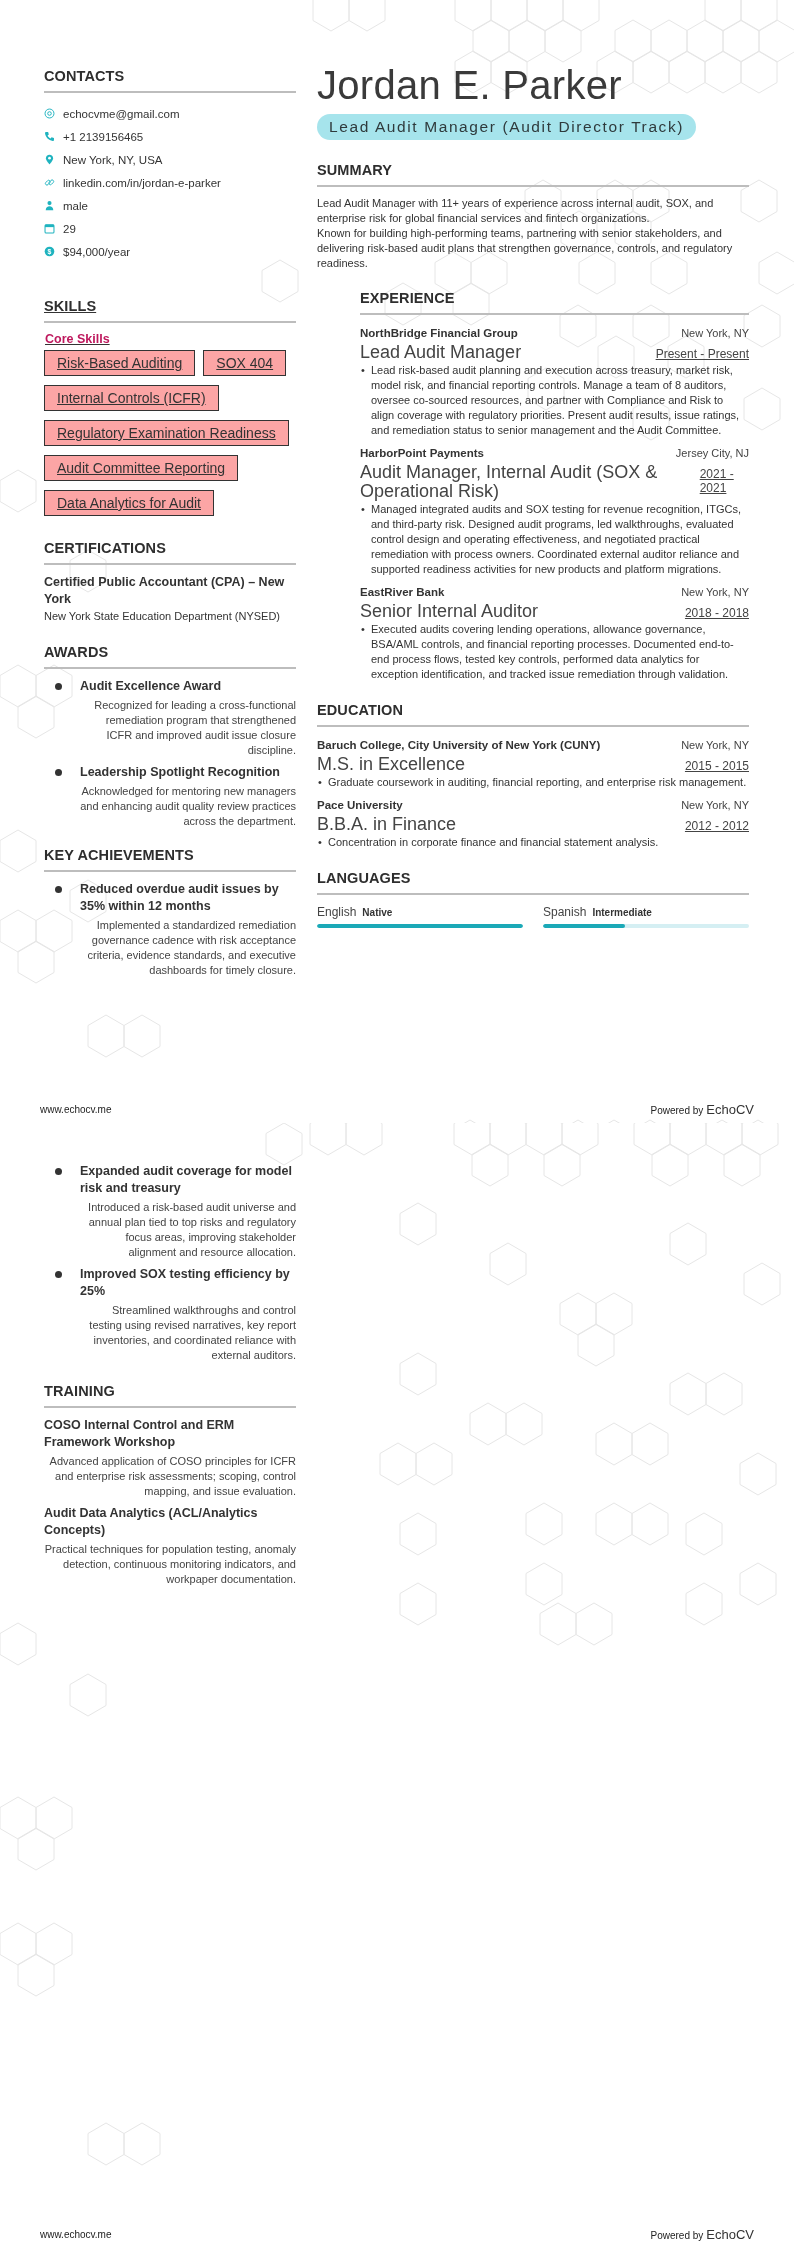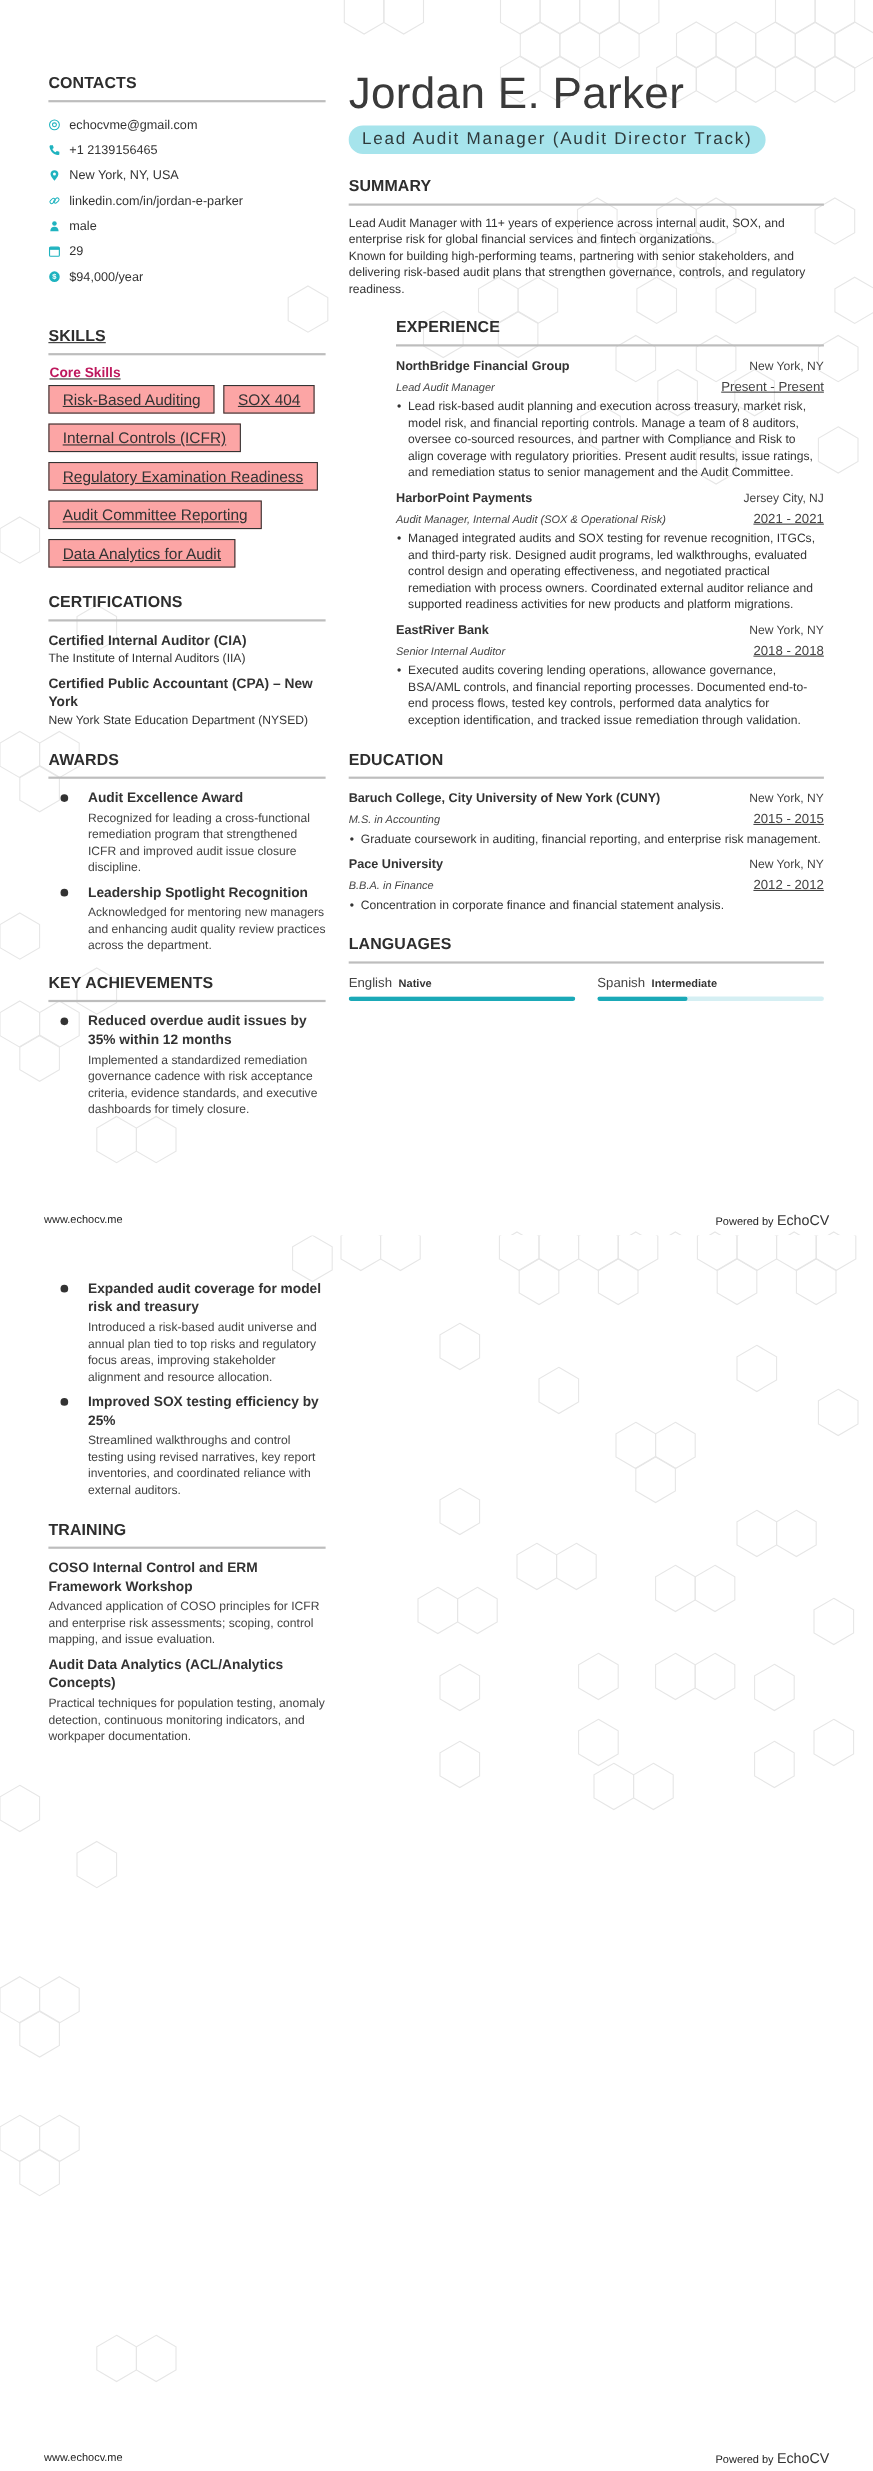--- a/index.html
+++ b/index.html
@@ -28,33 +28,33 @@
   .core-title { color: #be185d; font-weight: 700; font-size: 12.5px; margin: 6px 0 4px 1px; }
   .chips { display: flex; flex-wrap: wrap; gap: 9px 8px; }
   .chip { border: 1px solid #333; padding: 4px 12px; font-size: 14px; color: #333; background: #fca5a5; }
 
   .cert-name { font-weight: 700; font-size: 12.5px; color: #333; line-height: 17px; margin-top: 4px; }
   .cert-org { font-size: 11px; color: #333; line-height: 15px; margin-top: 1px; margin-bottom: 6px; }
 
   .bul-item { position: relative; padding-left: 36px; margin-bottom: 6px; }
   .bul-item .dot { position: absolute; left: 11px; top: 5px; width: 7px; height: 7px; border-radius: 50%; background: #333; }
   .bul-title { font-weight: 700; font-size: 12.5px; color: #333; line-height: 17px; }
-  .bul-desc { font-size: 11px; color: #444; line-height: 15px; margin-top: 3px; }
+  .bul-desc { font-size: 11px; color: #444; line-height: 15px; margin-top: 3px; text-align: right; }
 
   
   .name { font-size: 40px; color: #3a3a3a; font-weight: 400; letter-spacing: 0.3px; line-height: 46px; }
   .pill { display: inline-block; margin-top: 6px; background: #a6e4ec; border-radius: 14px; padding: 4px 12px; font-size: 15.5px; letter-spacing: 1.6px; color: #2f3a3c; }
 
   .summary p { font-size: 11px; line-height: 15px; color: #333; }
 
   .job { margin-bottom: 6px; }
   .row { display: flex; justify-content: space-between; align-items: baseline; }
   .company { font-weight: 700; font-size: 11.5px; color: #333; line-height: 19px; }
   .loc { font-size: 11px; color: #444; }
-  .role { font-size: 10px; color: #444; line-height: 19px; font-style: italic; }
+  .role { font-size: 18px; color: #444; line-height: 19px; }
   .dates { font-size: 12px; color: #444; text-decoration: underline; }
   .desc { position: relative; padding-left: 11px; font-size: 11px; color: #333; line-height: 15px; margin-top: 1px; }
   .desc::before { content: "•"; position: absolute; left: 1px; top: 0; }
 
   .langs { display: flex; gap: 20px; margin-top: 2px; }
   .lang { width: 206px; }
   .lang-head { font-size: 12px; color: #444; line-height: 16px; }
   .lang-head b { font-size: 10px; font-weight: 700; color: #333; margin-left: 6px; }
   .bar { height: 4px; background: #d5eff3; border-radius: 2px; margin-top: 3px; overflow: hidden; }
   .bar-fill { height: 100%; background: #1ba9b7; border-radius: 2px; }
@@ -220,24 +220,20 @@
           <span class="chip">Internal Controls (ICFR)</span>
           <span class="chip">Regulatory Examination Readiness</span>
           <span class="chip">Audit Committee Reporting</span>
           <span class="chip">Data Analytics for Audit</span>
         </div>
       </section>
 
       <section style="margin-top:24px;">
         <div class="sec-title">CERTIFICATIONS</div>
         <div>
-          <div class="cert-name">Certified Internal Auditor (CIA)</div>
-          <div class="cert-org">The Institute of Internal Auditors (IIA)</div>
-        </div>
-        <div>
           <div class="cert-name">Certified Public Accountant (CPA) – New York</div>
           <div class="cert-org">New York State Education Department (NYSED)</div>
         </div>
       </section>
 
       <section style="margin-top:20px;">
         <div class="sec-title">AWARDS</div>
         <div class="bul-item">
           <span class="dot"></span>
           <div class="bul-title">Audit Excellence Award</div>
@@ -308,21 +304,21 @@
       </section>
 
       <section style="margin-top:20px;">
         <div class="sec-title">EDUCATION</div>
         <div class="job">
           <div class="row">
               <span class="company">Baruch College, City University of New York (CUNY)</span>
               <span class="loc">New York, NY</span>
             </div>
           <div class="row">
-              <span class="role">M.S. in Accounting</span>
+              <span class="role">M.S. in Excellence</span>
               <span class="dates">2015 - 2015</span>
             </div>
           <div class="desc">Graduate coursework in auditing, financial reporting, and enterprise risk management.</div>
         </div>
         <div class="job">
           <div class="row">
               <span class="company">Pace University</span>
               <span class="loc">New York, NY</span>
             </div>
           <div class="row">

